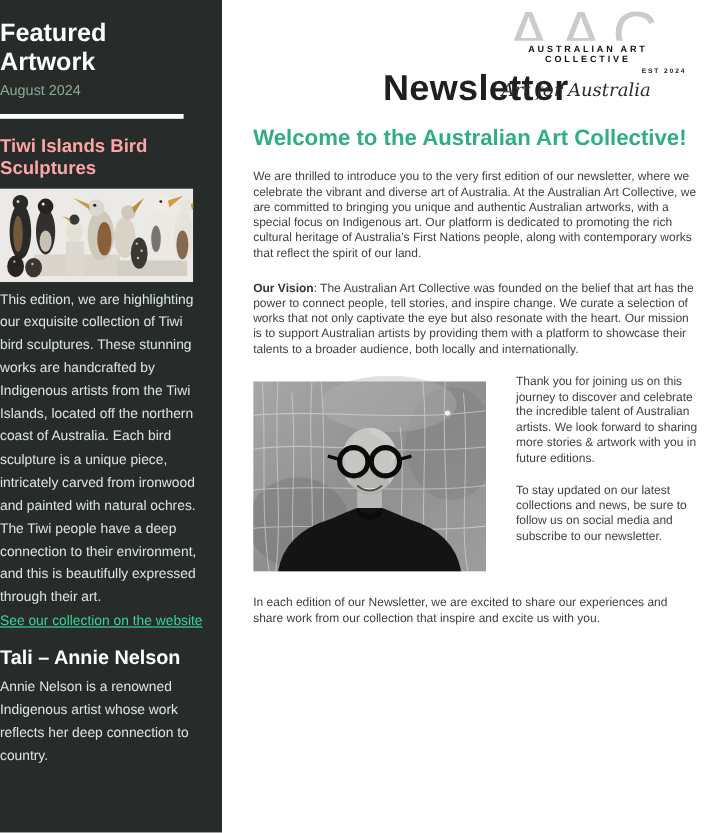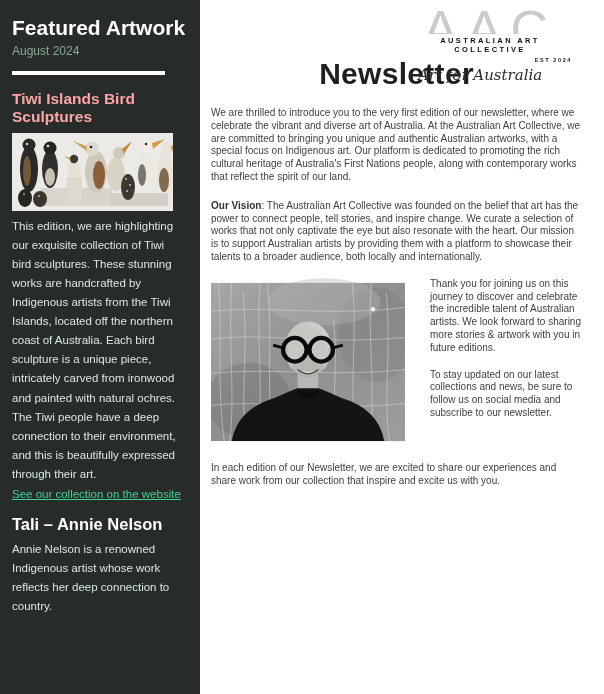--- a/index.html
+++ b/index.html
@@ -1,20 +1,20 @@
 <!DOCTYPE html>
 <html><head>
 <meta charset="utf-8">
 <style>
   html,body{margin:0;padding:0;background:#fff;}
   .page{position:relative;width:604px;height:694px;background:#fff;overflow:hidden;
         font-family:"Liberation Sans",sans-serif;}
   
-  .sidebar{position:absolute;left:0;top:0;width:200px;height:694px;background:#272c2b;
-           box-sizing:border-box;padding:12px 14px 10px 12px;color:#d9e8dc;}
+  .sidebar{position:absolute;left:0;top:0;width:185px;height:694px;background:#272c2b;
+           box-sizing:border-box;padding:12px 14px 10px 0;color:#d9e8dc;}
   .sb-title{color:#fff;font-size:21px;font-weight:bold;line-height:1.15;margin:4px 0 4px 0;}
   .sb-date{color:#8aab94;font-size:12px;margin:2px 0 0 0;}
   .sb-divider{height:3.5px;background:#fff;width:153px;margin:13px 0 0 0;}
   .sb-h2{color:#fca5a5;font-size:15.5px;font-weight:bold;line-height:1.2;margin:15px 0 6px 0;}
   .sb-p{font-size:11.5px;line-height:1.66;color:#d9e8dc;margin:6px 0 0 0;}
   .sb-link{display:inline-block;font-size:11.5px;color:#3ed295;text-decoration:underline;
            cursor:pointer;}
   .sb-h3{color:#fff;font-size:16.5px;font-weight:bold;margin:13px 0 0 0;}
   .bird-img{display:block;margin-top:5px;}
   
@@ -118,20 +118,21 @@
   <div class="main">
 
     <div class="logo">
       <div class="logo-mono">AAC</div>
       <div class="logo-name">AUSTRALIAN ART COLLECTIVE</div>
       <div class="logo-est">EST 2024</div>
       <div class="logo-tag">Art for Australia</div>
     </div>
 
     <h1 class="nl-title">Newsletter</h1>
+    <h2 class="welcome">Welcome to the Australian Art Collective!</h2>
 
     <p class="bp">We are thrilled to introduce you to the very first edition of our newsletter, where we celebrate the vibrant and diverse art of Australia. At the Australian Art Collective, we are committed to bringing you unique and authentic Australian artworks, with a special focus on Indigenous art. Our platform is dedicated to promoting the rich cultural heritage of Australia's First Nations people, along with contemporary works that reflect the spirit of our land.</p>
 
     <p class="bp"><b>Our Vision</b><span>: The Australian Art Collective was founded on the belief that art has the power to connect people, tell stories, and inspire change. We curate a selection of works that not only captivate the eye but also resonate with the heart. Our mission is to support Australian artists by providing them with a platform to showcase their talents to a broader audience, both locally and internationally.</span></p>
 
     <div class="photo-row">
       <svg width="206" height="168" viewBox="0 0 206 168">
         <defs>
           <linearGradient id="wall" x1="0" y1="0" x2="1" y2="1">
             <stop offset="0" stop-color="#a7a7a7"></stop>

